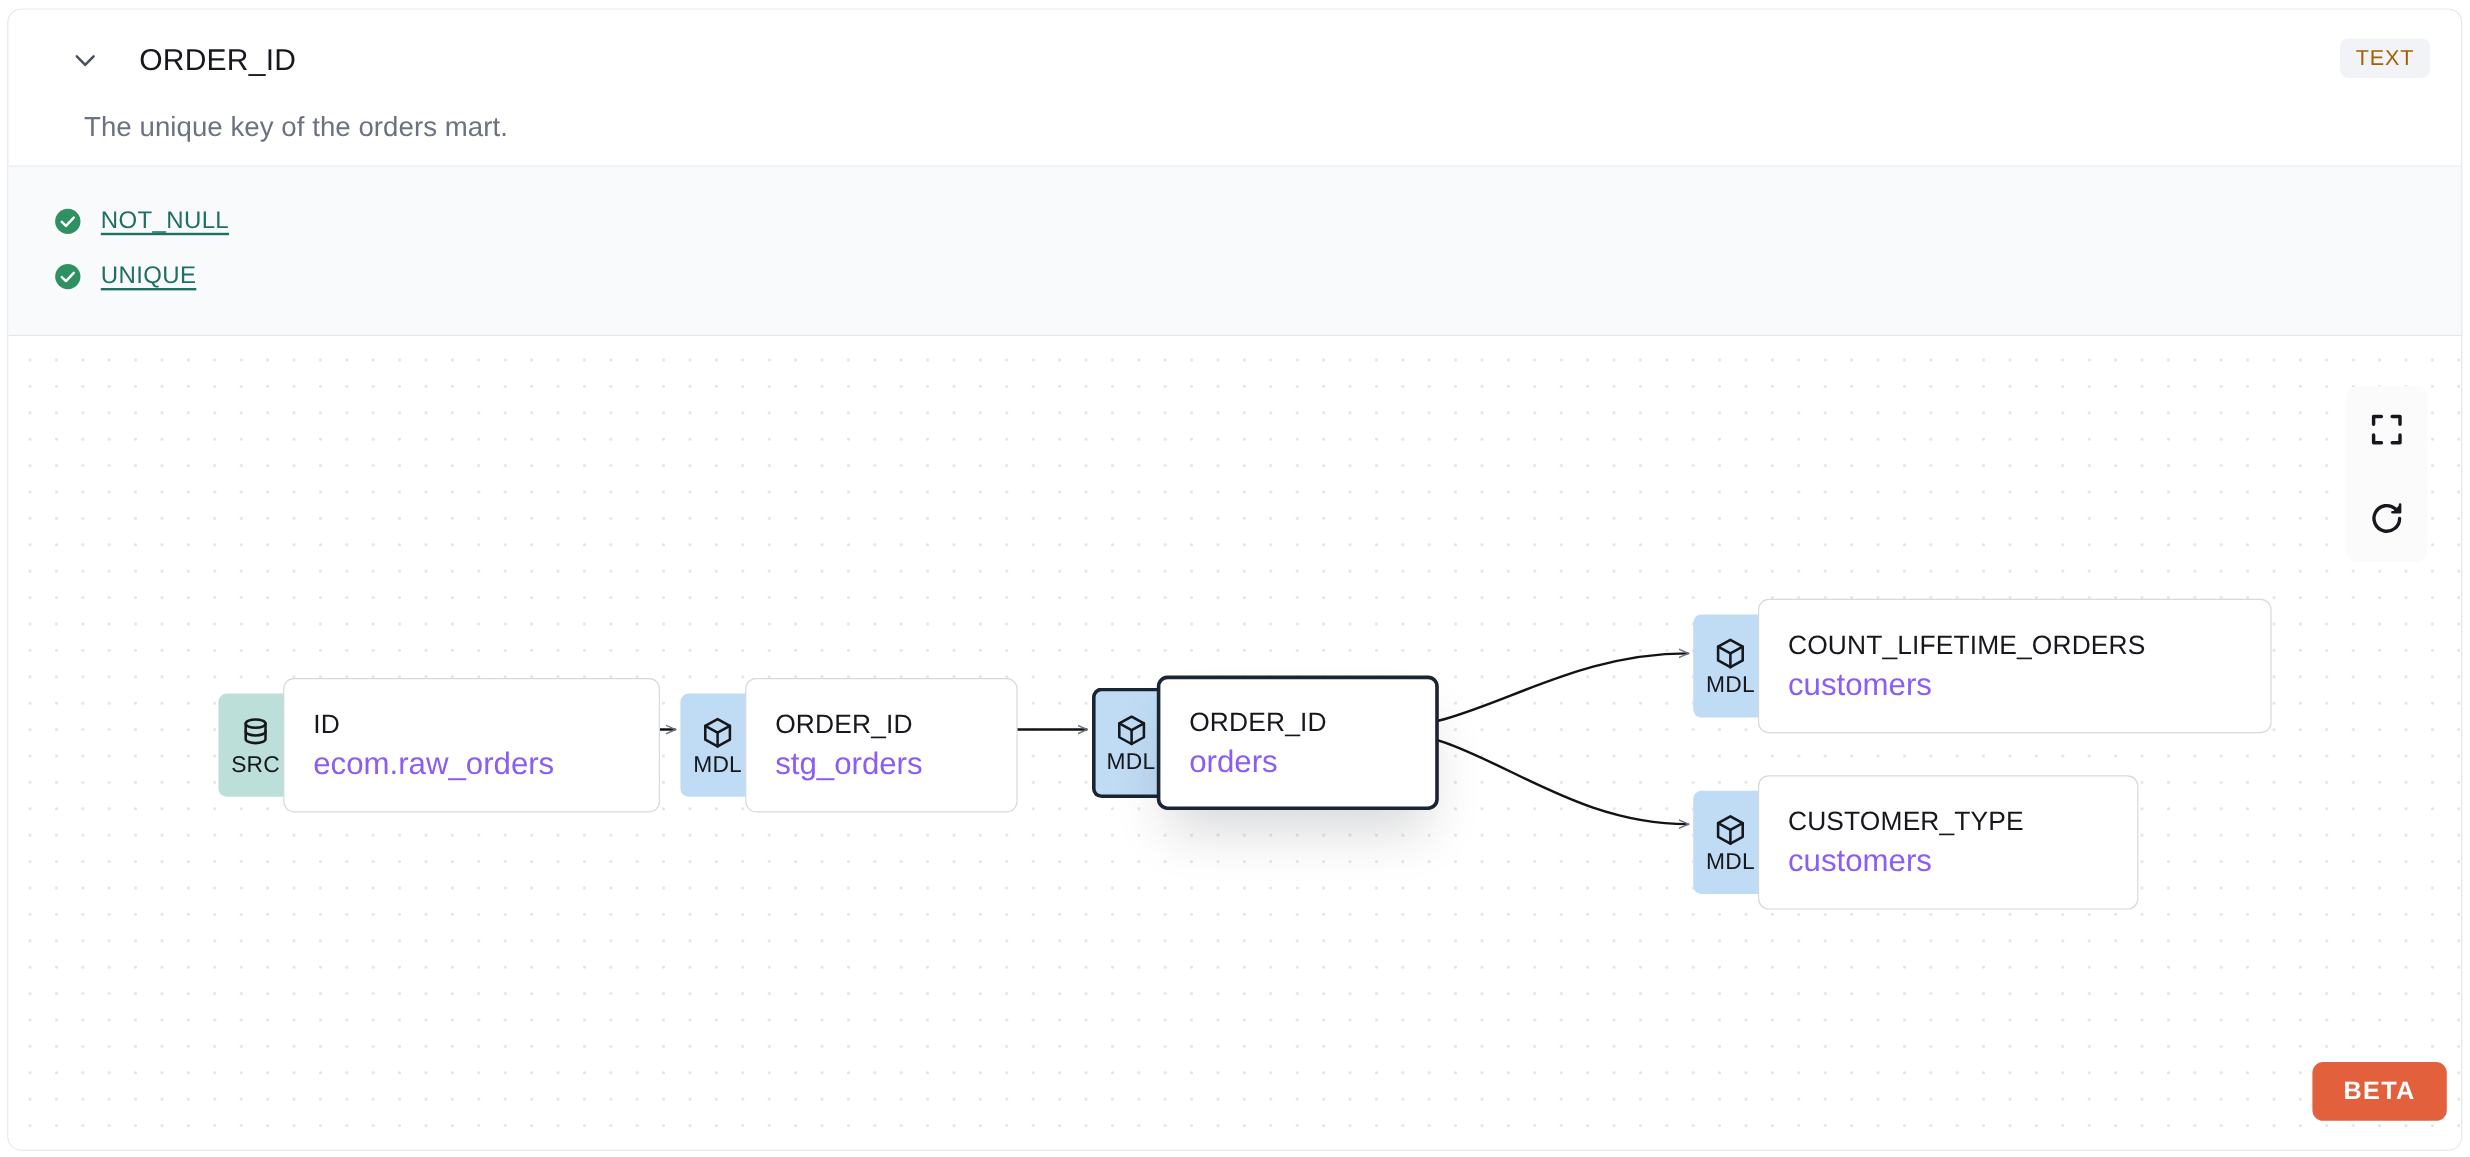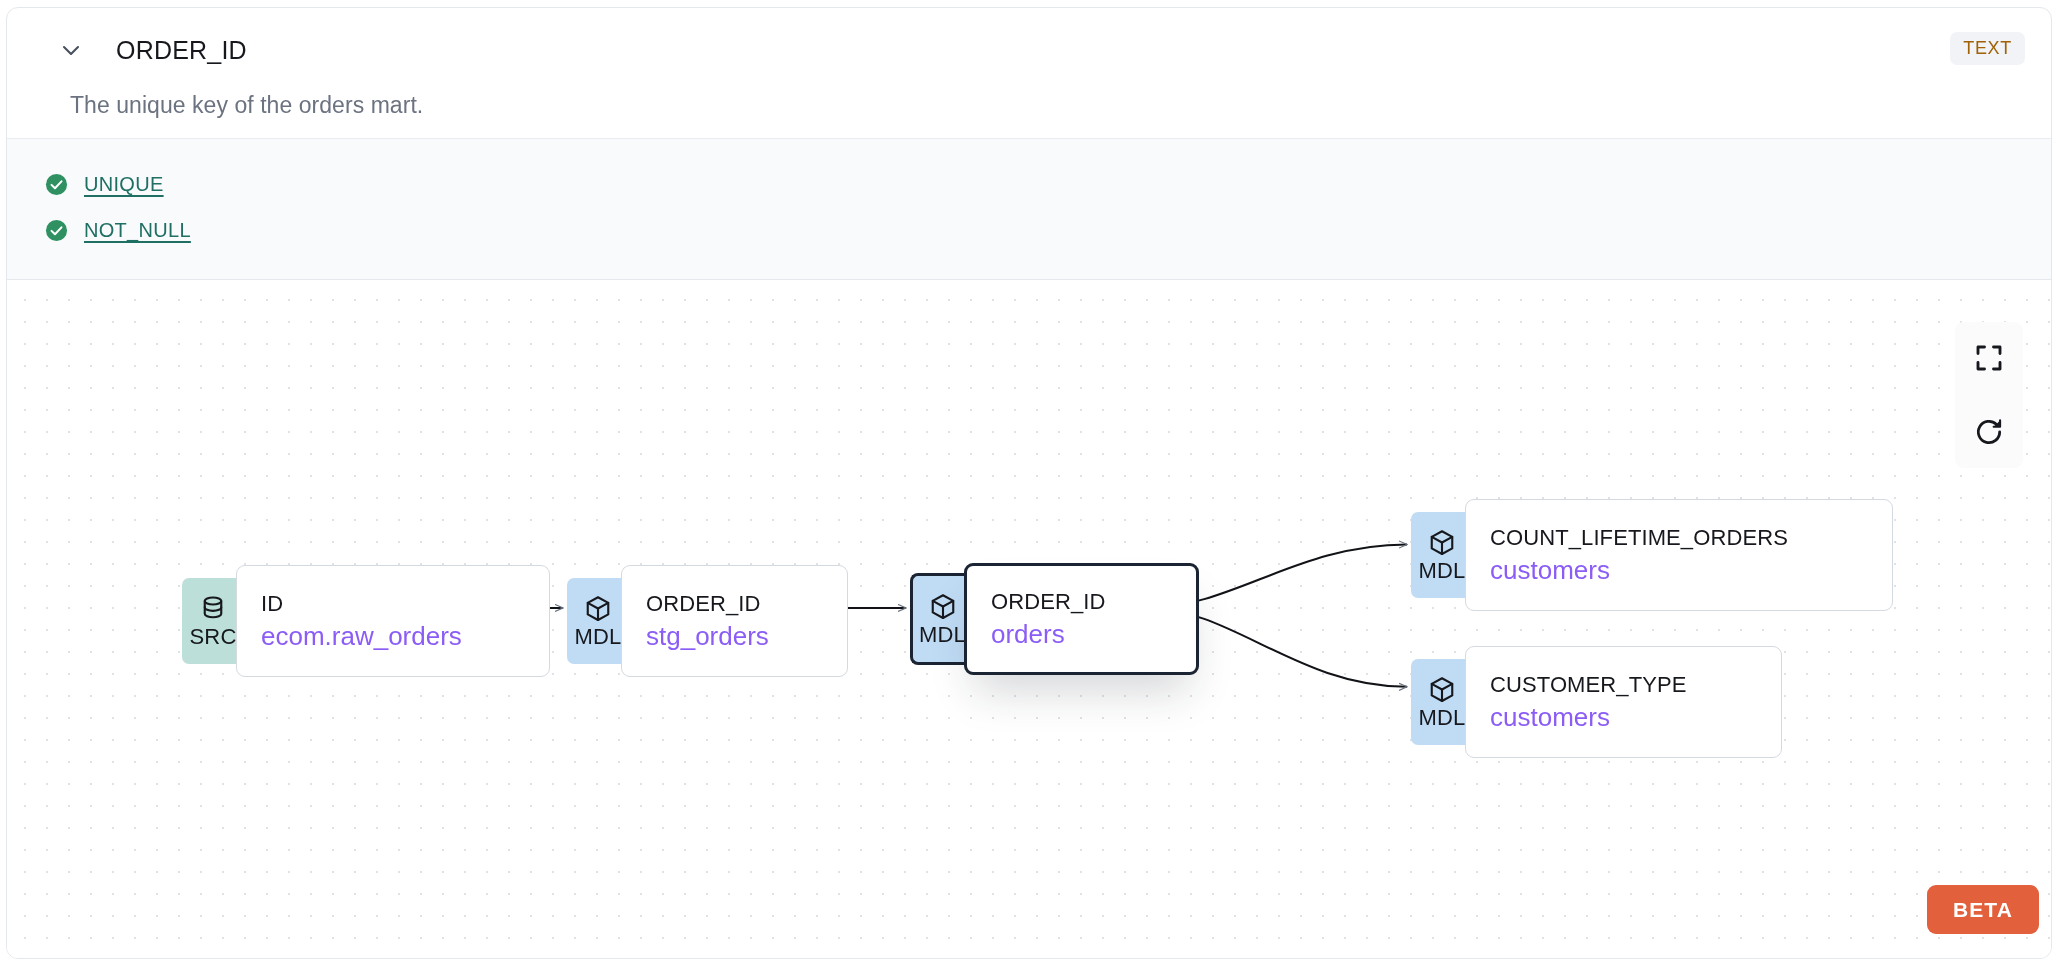--- a/index.html
+++ b/index.html
@@ -163,21 +163,21 @@
     margin-right: -8px;
     position: relative;
     z-index: 1;
   }
   .node-badge.src { background: #bcdfda; }
   .node-badge.mdl { background: #c0dcf5; }
 
   .node-badge svg { display: block; }
 
   .badge-label {
-    font-size: 22px;
+    font-size: 19px;
     color: #16181d;
     line-height: 1;
     letter-spacing: 0.2px;
   }
 
   .node-card {
     position: relative;
     z-index: 2;
     background: #ffffff;
     border: 1px solid #d5d9e0;
@@ -276,29 +276,29 @@
       <div class="col-desc">The unique key of the orders mart.</div>
     </div>
 
     <div class="tests">
 
       <div class="test-row">
         <svg class="check-icon" viewBox="0 0 24 24">
           <circle cx="12" cy="12" r="11" fill="#2f9162"></circle>
           <polyline points="6.8,12.4 10.4,15.9 17.2,8.7" fill="none" stroke="#ffffff" stroke-width="2.1" stroke-linecap="round" stroke-linejoin="round"></polyline>
         </svg>
-        <span class="test-link">UNIQUE</span>
+        <span class="test-link">NOT_NULL</span>
       </div>
 
       <div class="test-row">
         <svg class="check-icon" viewBox="0 0 24 24">
           <circle cx="12" cy="12" r="11" fill="#2f9162"></circle>
           <polyline points="6.8,12.4 10.4,15.9 17.2,8.7" fill="none" stroke="#ffffff" stroke-width="2.1" stroke-linecap="round" stroke-linejoin="round"></polyline>
         </svg>
-        <span class="test-link">NOT_NULL</span>
+        <span class="test-link">UNIQUE</span>
       </div>
 
     </div>
 
     <div class="canvas">
 
       <svg class="edges" viewBox="0 0 2044 705" preserveAspectRatio="none">
         <defs>
           <marker id="arw" markerWidth="9" markerHeight="9" refX="8" refY="4.5" orient="auto" markerUnits="userSpaceOnUse">
             <path d="M0,0.8 L8,4.5 L0,8.2" fill="none" stroke="#6b7280" stroke-width="1.2"></path>

